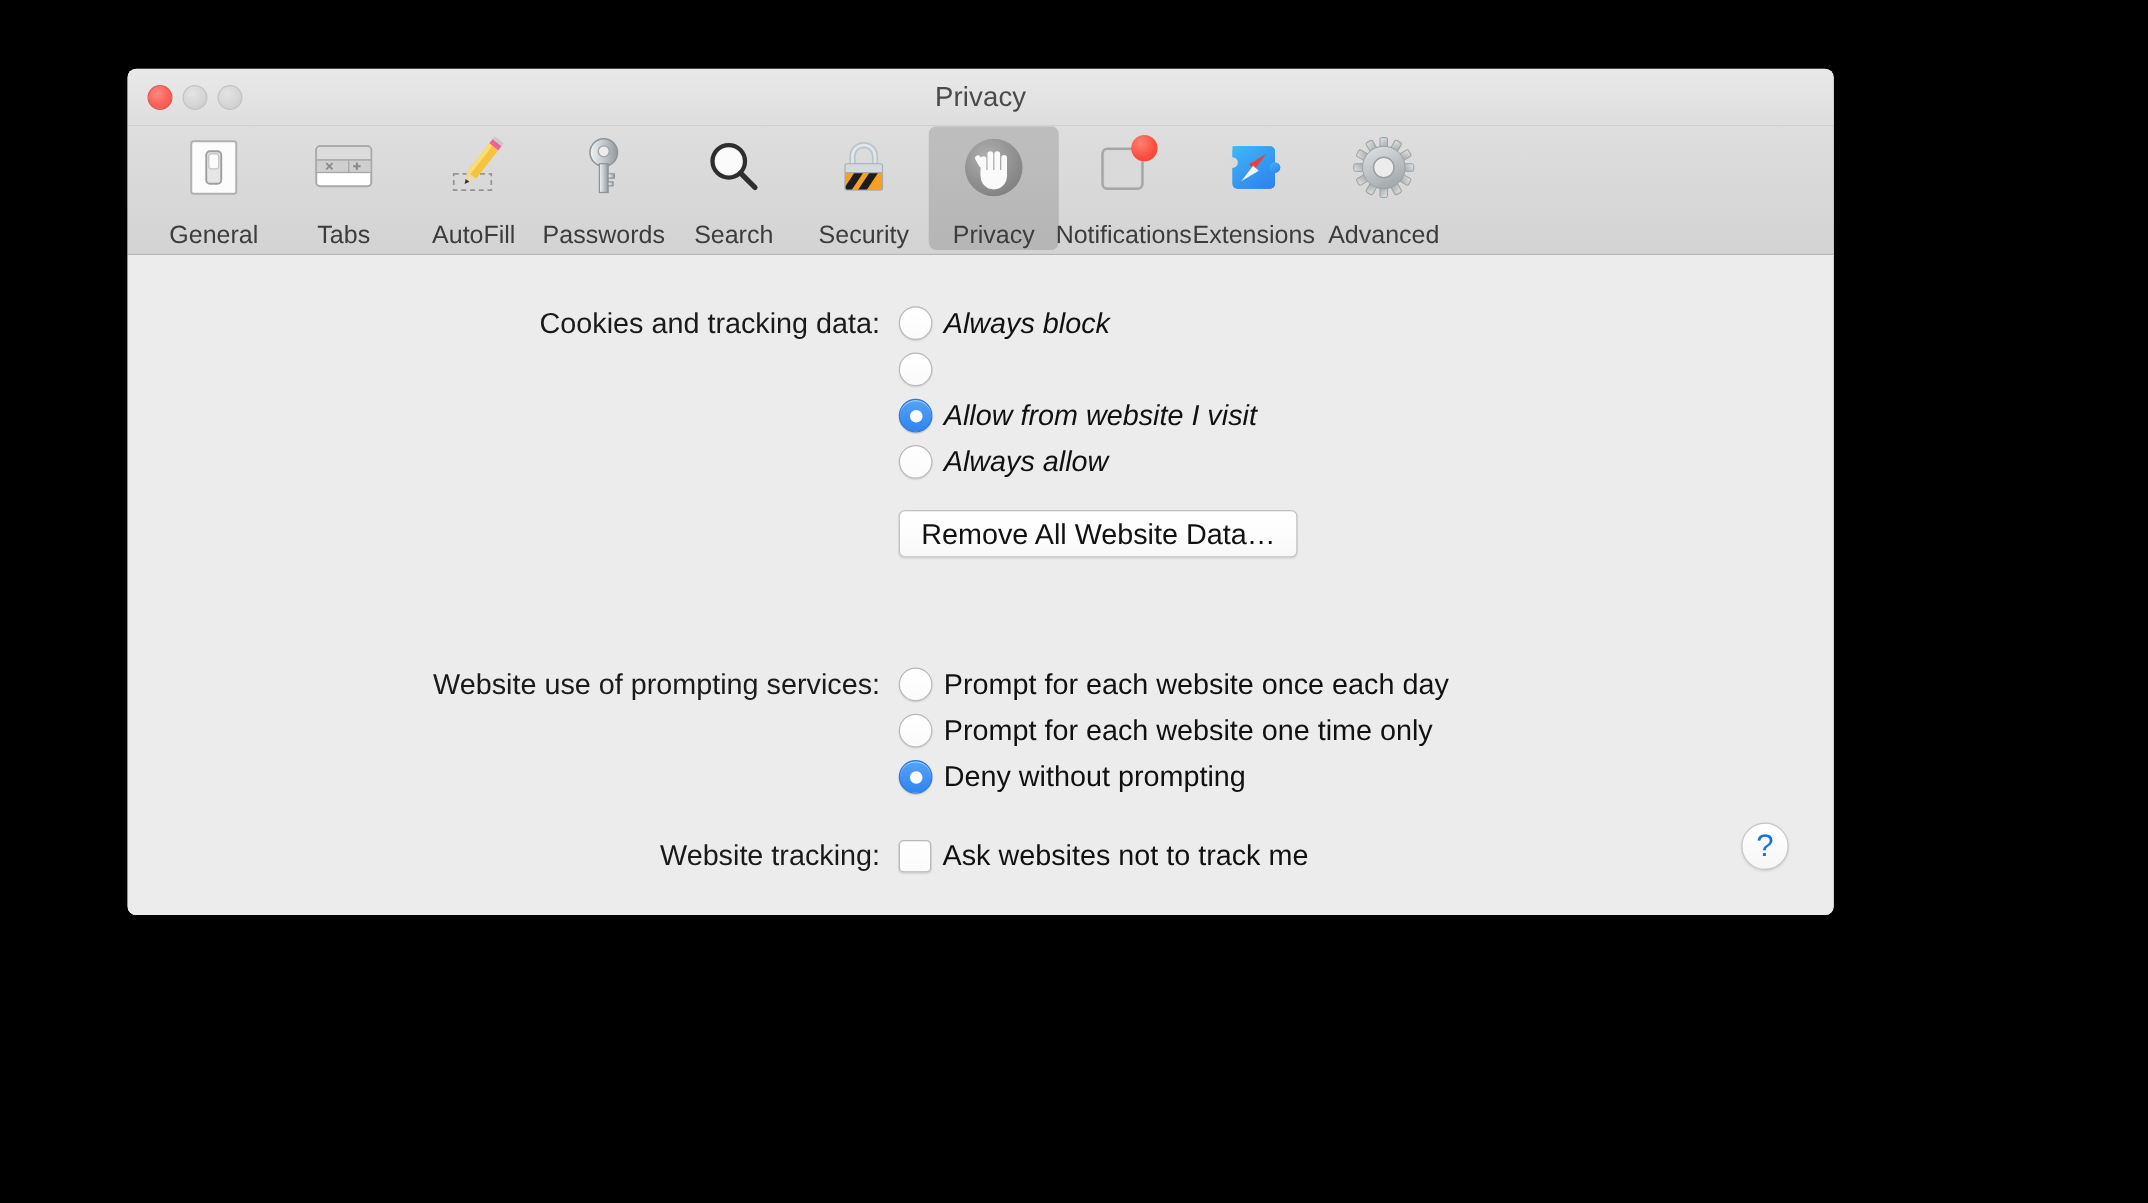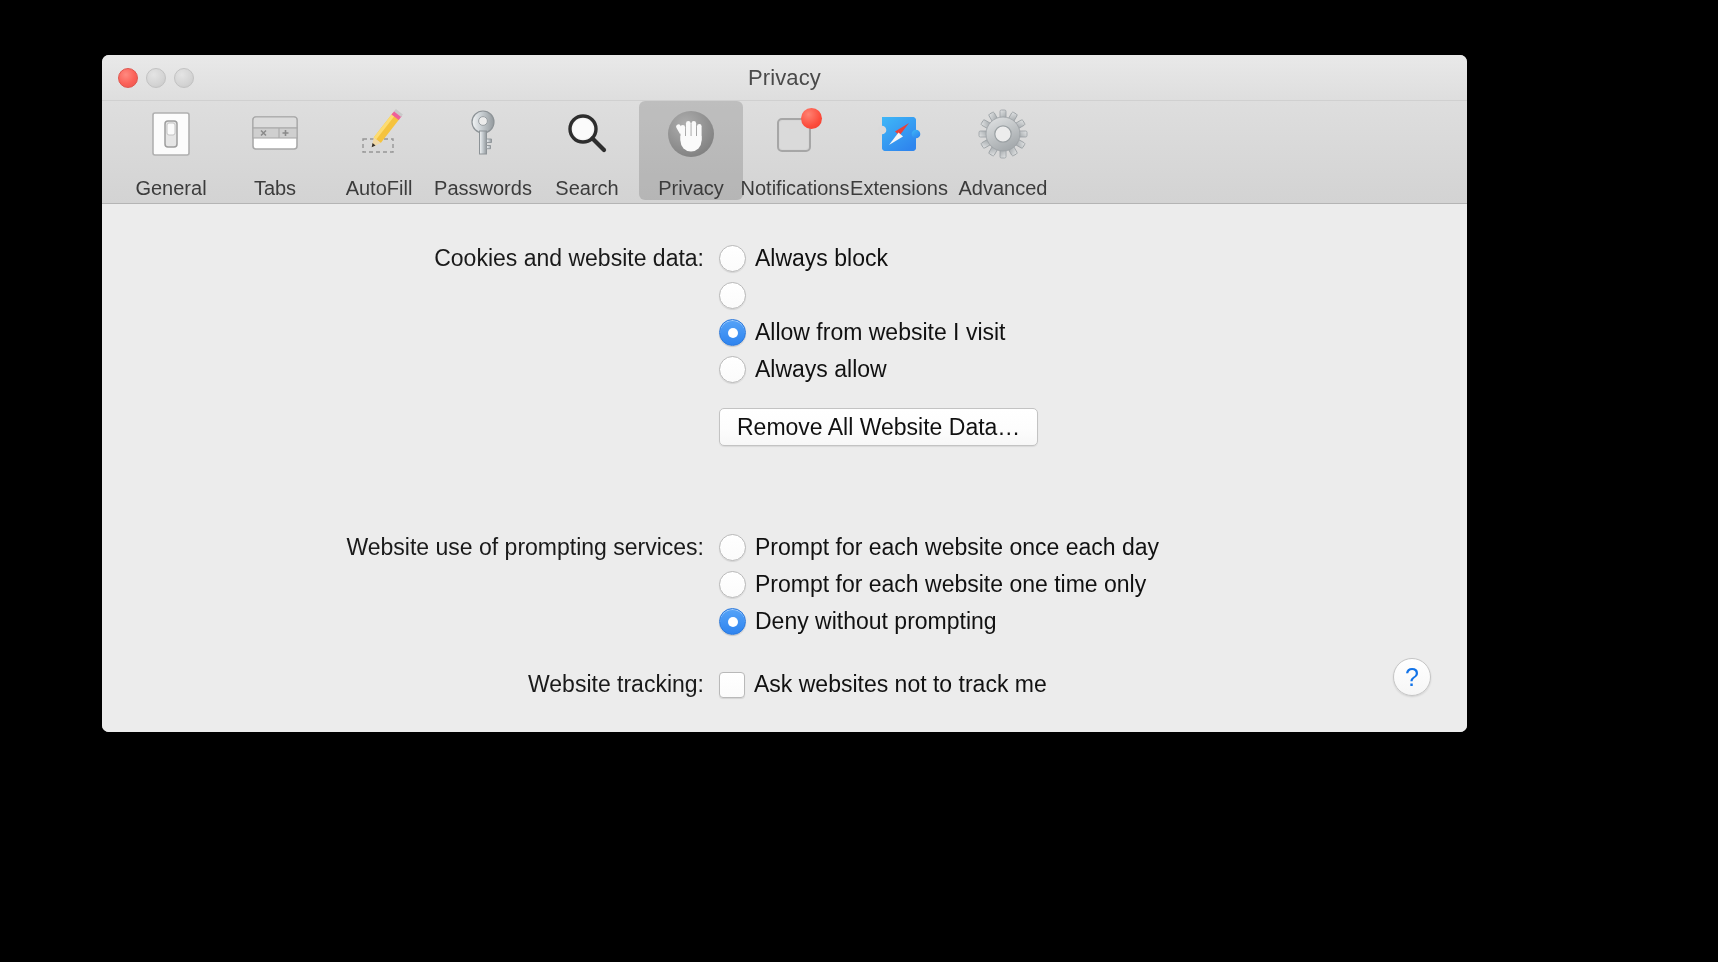--- a/index.html
+++ b/index.html
@@ -297,20 +297,39 @@
       <div class="tb-icon">
         <svg width="52" height="52" viewBox="0 0 52 52">
           <circle cx="22" cy="21" r="13" fill="#f4f4f4" stroke="#2e2e2e" stroke-width="3.4"></circle>
           <circle cx="22" cy="21" r="10.2" fill="#fbfbfb"></circle>
           <line x1="31.5" y1="30.5" x2="43" y2="42" stroke="#2e2e2e" stroke-width="4.2" stroke-linecap="round"></line>
         </svg>
       </div>
       <div class="tb-label">Search</div>
     </div>
 
+    <div class="tb-item">
+      <div class="tb-icon">
+        <svg width="52" height="52" viewBox="0 0 52 52">
+          <path d="M17 24 v-7 a9 9 0 0 1 18 0 v7" fill="none" stroke="#b9c4ca" stroke-width="5"></path>
+          <path d="M17 24 v-7 a9 9 0 0 1 18 0 v7" fill="none" stroke="#dfe7ea" stroke-width="2.2"></path>
+          <rect x="11" y="23" width="30" height="8" rx="1.6" fill="#d4dade" stroke="#a5adb2" stroke-width="0.9"></rect>
+          <clipPath id="lockclip">
+              <rect x="11" y="30" width="30" height="14" rx="1.6"></rect>
+            </clipPath>
+          <g clip-path="url(#lockclip)">
+            <rect x="11" y="30" width="30" height="14" fill="#f79f22"></rect>
+            <path d="M8 46 L20 28 L27 28 L15 46 z" fill="#1d1d1d"></path>
+            <path d="M20 46 L32 28 L39 28 L27 46 z" fill="#1d1d1d"></path>
+          </g>
+          <rect x="11" y="30" width="30" height="14" rx="1.6" fill="none" stroke="#a5adb2" stroke-width="1"></rect>
+        </svg>
+      </div>
+      <div class="tb-label">Security</div>
+    </div>
 
     <div class="tb-item selected">
       <div class="tb-icon">
         <svg width="52" height="52" viewBox="0 0 52 52">
           <defs>
             <radialGradient id="privg" cx="38%" cy="30%" r="78%">
               <stop offset="0%" stop-color="#aeaeae"></stop>
               <stop offset="100%" stop-color="#7e7e7e"></stop>
             </radialGradient>
           </defs>
@@ -390,22 +409,22 @@
         </svg>
       </div>
       <div class="tb-label">Advanced</div>
     </div>
 
   </div>
 
   <div id="content">
 
     <div class="row" style="left:0; top:36px; width:1220px;">
-      <div class="row-label" style="width:602px;">Cookies and website data:</div>
-      <div class="options" style="margin-left:15px;">
+      <div class="row-label" style="width:602px;">Cookies and tracking data:</div>
+      <div class="options" style="margin-left:15px;font-style:italic;">
         <div class="opt">
           <span class="radio off"></span>
           <span class="opt-text">Always block</span>
         </div>
         <div class="opt">
           <span class="radio off"></span>
         </div>
         <div class="opt">
           <span class="radio on"></span>
           <span class="opt-text">Allow from website I visit</span>

